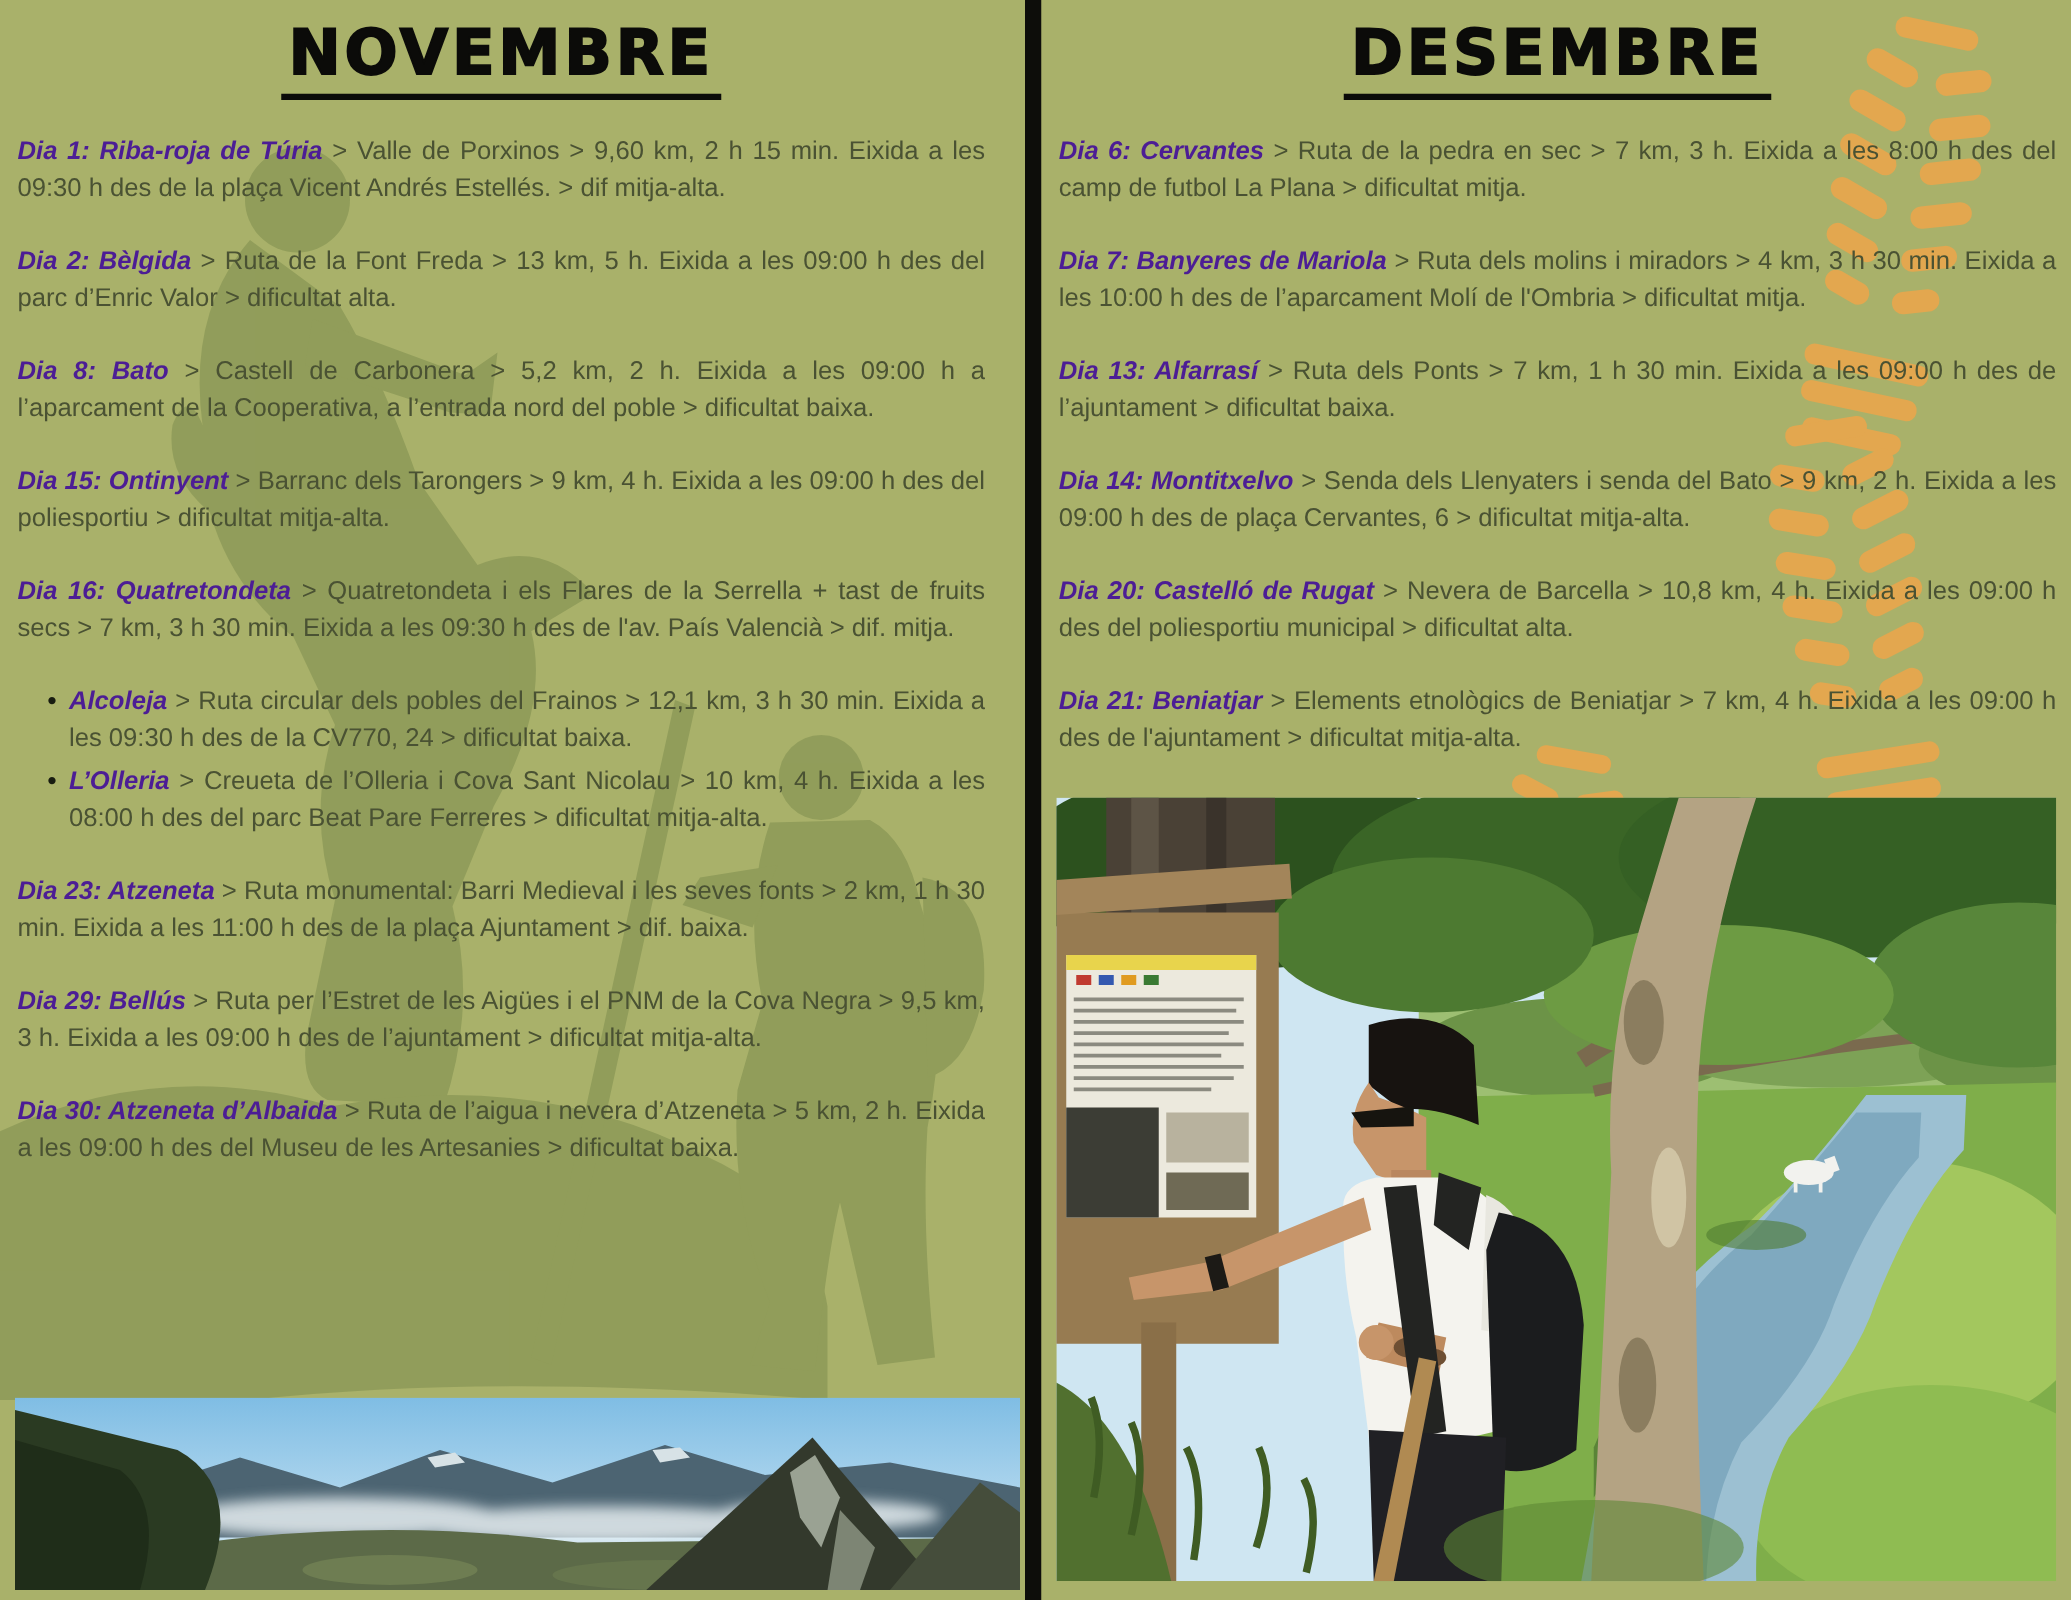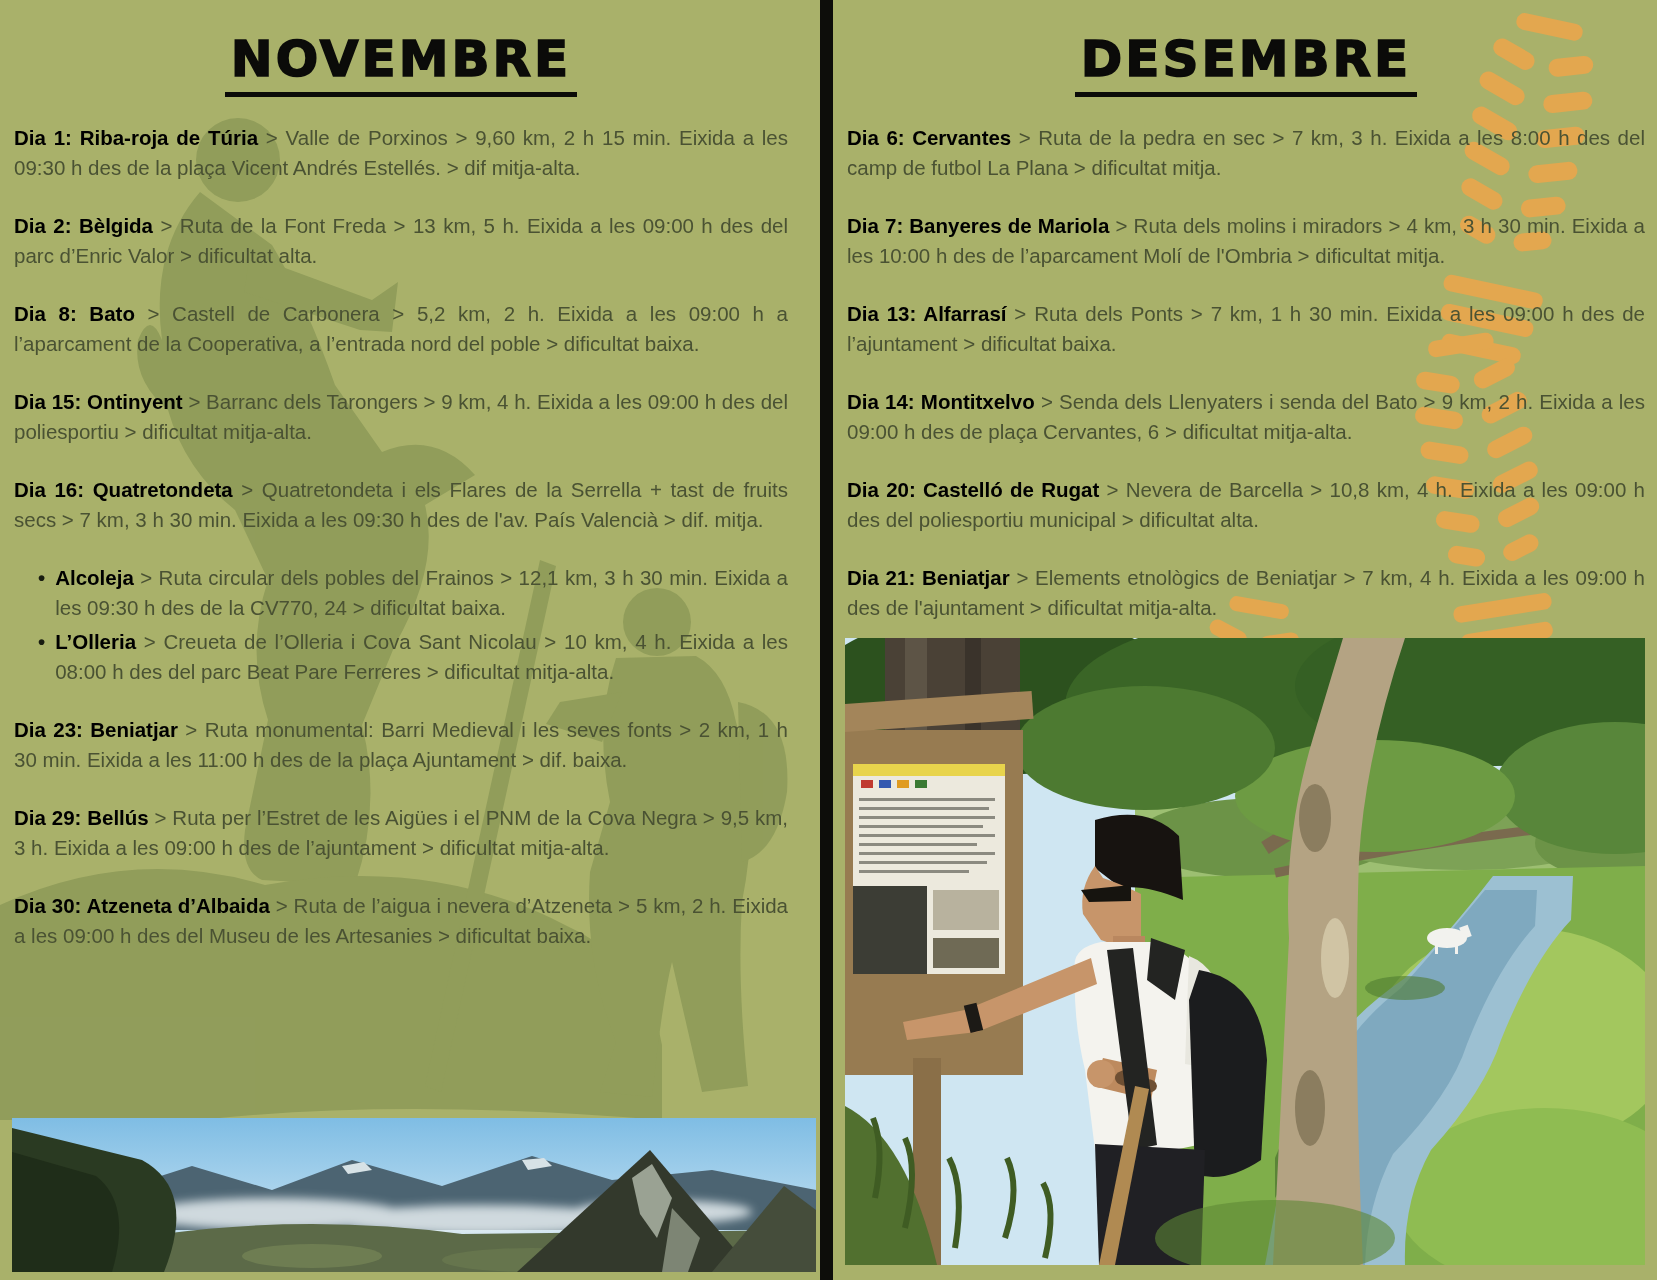--- a/index.html
+++ b/index.html
@@ -6,31 +6,31 @@
   body{width:1657px;height:1280px;overflow:hidden;font-family:"Liberation Sans",sans-serif;}
   .page{position:relative;width:1657px;height:1280px;background:#a9b16a;overflow:hidden;}
 
   
   .watermark{position:absolute;left:0;top:0;width:1657px;height:1280px;z-index:1;pointer-events:none;}
 
   
   .divider{position:absolute;left:820px;top:0;width:13px;height:1280px;background:#0d0d0a;z-index:4;}
 
   
-  .col{position:absolute;top:25px;z-index:3;}
+  .col{position:absolute;top:8px;z-index:3;}
   .col-left{left:14px;width:774px;}
   .col-right{left:847px;width:798px;}
 
   h1.col-title{margin:6px 0 26px 0;text-align:center;
     font-family:"DejaVu Sans",sans-serif;font-weight:bold;font-size:50px;line-height:56px;
     color:#0b0b09;letter-spacing:3px;-webkit-text-stroke:1.6px #0b0b09;}
   h1.col-title .tl{display:inline-block;border-bottom:5px solid #0b0b09;padding:0 6px 5px 6px;}
 
   .event{margin:0 0 28px 0;font-size:20.5px;line-height:30px;color:#4a5233;text-align:justify;}
-  .event strong{color:#000000;font-weight:bold;}
+  .event strong{color:#4c1d95;font-weight:bold;font-style:italic;}
   .event .details{white-space:pre-wrap;}
 
   .day22 .hdr{margin:0 0 4px 0;}
   .opt{display:flex;gap:10px;padding-left:24px;margin:0 0 4px 0;}
   .opt .bullet{color:#181c10;font-weight:bold;line-height:30px;}
   .opt p{margin:0;}
 
   
   .photo{position:absolute;z-index:5;overflow:hidden;}
   .photo svg{display:block;width:100%;height:100%;}
@@ -100,21 +100,21 @@
       <div class="opt">
         <span class="bullet">•</span>
         <p><strong>Alcoleja</strong><span class="details"> &gt; Ruta circular dels pobles del Frainos &gt; 12,1 km, 3 h 30 min. Eixida a les 09:30 h des de la CV770, 24 &gt; dificultat baixa.</span></p>
       </div>
       <div class="opt">
         <span class="bullet">•</span>
         <p><strong>L’Olleria</strong><span class="details"> &gt; Creueta de l’Olleria i Cova Sant Nicolau &gt; 10 km, 4 h. Eixida a les 08:00 h des del parc Beat Pare Ferreres &gt; dificultat mitja-alta.</span></p>
       </div>
     </div>
 
-    <p class="event"><strong>Dia 23: Beniatjar</strong><span class="details"> &gt; Ruta monumental: Barri Medieval i les seves fonts &gt; 2 km, 1 h 30 min. Eixida a les 11:00 h des de la plaça Ajuntament &gt; dif. baixa.</span></p>
+    <p class="event"><strong>Dia 23: Atzeneta</strong><span class="details"> &gt; Ruta monumental: Barri Medieval i les seves fonts &gt; 2 km, 1 h 30 min. Eixida a les 11:00 h des de la plaça Ajuntament &gt; dif. baixa.</span></p>
     <p class="event"><strong>Dia 29: Bellús</strong><span class="details"> &gt; Ruta per l’Estret de les Aigües i el PNM de la Cova Negra &gt; 9,5 km, 3 h. Eixida a les 09:00 h des de l’ajuntament &gt; dificultat mitja-alta.</span></p>
     <p class="event"><strong>Dia 30: Atzeneta d’Albaida</strong><span class="details"> &gt; Ruta de l’aigua i nevera d’Atzeneta &gt; 5 km, 2 h. Eixida a les 09:00 h des del Museu de les Artesanies &gt; dificultat baixa.</span></p>
   </section>
 
   <section class="col col-right">
     <h1 class="col-title"><span class="tl">DESEMBRE</span></h1>
 
     <p class="event"><strong>Dia 6: Cervantes</strong><span class="details"> &gt; Ruta de la pedra en sec &gt; 7 km, 3 h. Eixida a les 8:00 h des del camp de futbol La Plana &gt; dificultat mitja.</span></p>
     <p class="event"><strong>Dia 7: Banyeres de Mariola</strong><span class="details"> &gt; Ruta dels molins i miradors &gt; 4 km, 3 h 30 min. Eixida a les 10:00 h des de l’aparcament Molí de l'Ombria &gt; dificultat mitja.</span></p>
     <p class="event"><strong>Dia 13: Alfarrasí</strong><span class="details"> &gt; Ruta dels Ponts &gt; 7 km, 1 h 30 min. Eixida a les 09:00 h des de l’ajuntament &gt; dificultat baixa.</span></p>

